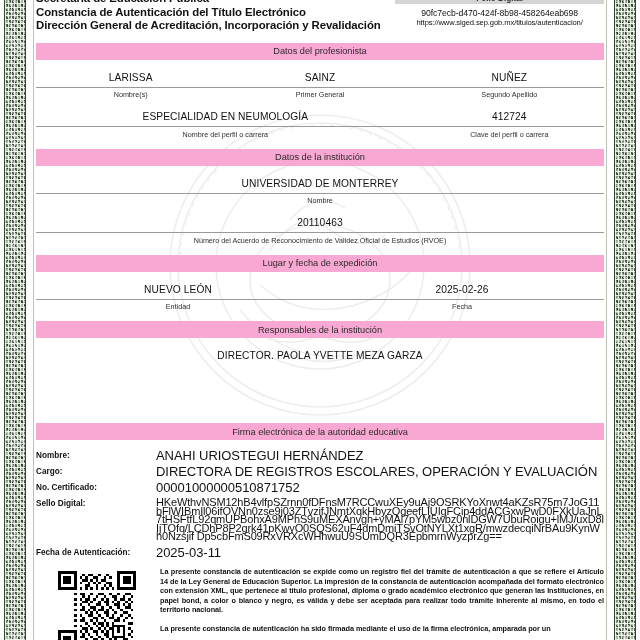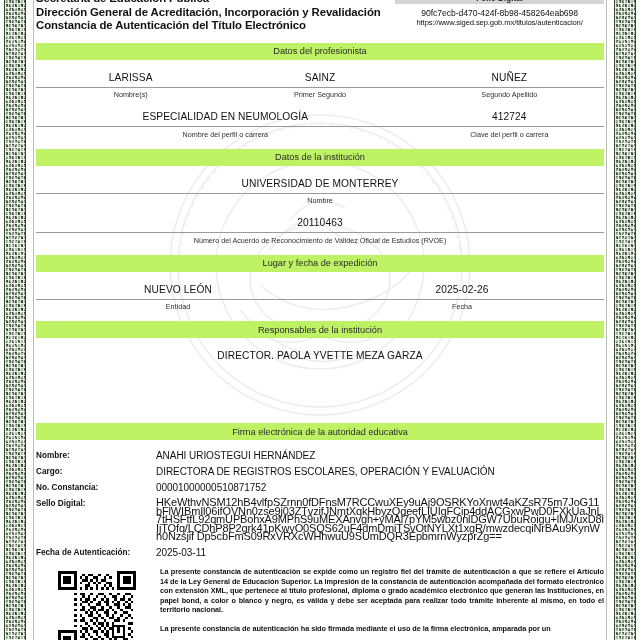--- a/index.html
+++ b/index.html
@@ -110,21 +110,21 @@
   }
   .folio-url {
     font-size: 7.6px;
     color: #111;
     margin-top: 0;
     letter-spacing: -0.1px;
   }
 
   
   .band {
-    background: #bef264;
+    background: #f9a8d4;
     text-align: center;
     font-size: 9.2px;
     color: #2a2a2a;
     padding: 3.5px 0;
     margin-top: 10px;
     margin-bottom: 0px;
   }
 
   
   .field-row {
@@ -166,21 +166,21 @@
     width: 120px;
     text-align: left;
     font-size: 8.2px;
     font-weight: bold;
     color: #111;
     padding-right: 10px;
     flex: 0 0 120px;
     line-height: 11px;
   }
   .sig-value {
-    font-size: 10px;
+    font-size: 13px;
     color: #111;
     line-height: 11px;
     flex: 1 1 auto;
     letter-spacing: -0.05px;
   }
   .sig-value.seal {
     font-size: 11px;
     line-height: 8.4px;
     word-break: break-all;
     letter-spacing: -0.15px;
@@ -247,42 +247,42 @@
         <path d="M60 165 a140 140 0 0 1 280 0" stroke-dasharray="3 7"></path>
       </g>
     </svg>
   </div>
 
   <div id="content">
 
     <div id="header">
       <div id="header-left">
         <div class="hdr-line clipped">Secretaría de Educación Pública</div>
+        <div class="hdr-line">Constancia de Autenticación del Título Electrónico</div>
         <div class="hdr-line">Dirección General de Acreditación, Incorporación y Revalidación</div>
-        <div class="hdr-line">Constancia de Autenticación del Título Electrónico</div>
       </div>
       <div id="header-right">
         <div class="folio-title">Folio Digital</div>
         <div class="folio-value">90fc7ecb-d470-424f-8b98-458264eab698</div>
         <div class="folio-url">https://www.siged.sep.gob.mx/titulos/autenticacion/</div>
       </div>
     </div>
 
     <div class="band">Datos del profesionista</div>
 
     <div class="field-row">
       <div class="field w-third">
         <div class="field-value">LARISSA</div>
         <div class="field-rule"></div>
         <div class="field-label">Nombre(s)</div>
       </div>
       <div class="field w-third">
         <div class="field-value">SAINZ</div>
         <div class="field-rule"></div>
-        <div class="field-label">Primer Segundo</div>
+        <div class="field-label">Primer General</div>
       </div>
       <div class="field w-third">
         <div class="field-value">NUÑEZ</div>
         <div class="field-rule"></div>
         <div class="field-label">Segundo Apellido</div>
       </div>
     </div>
 
     <div class="field-row">
       <div class="field w-two-thirds">
@@ -343,21 +343,21 @@
     <div id="sig-block">
       <div class="sig-row">
         <div class="sig-label">Nombre:</div>
         <div class="sig-value">ANAHI URIOSTEGUI HERNÁNDEZ</div>
       </div>
       <div class="sig-row">
         <div class="sig-label">Cargo:</div>
         <div class="sig-value">DIRECTORA DE REGISTROS ESCOLARES, OPERACIÓN Y EVALUACIÓN</div>
       </div>
       <div class="sig-row">
-        <div class="sig-label">No. Constancia:</div>
+        <div class="sig-label">No. Certificado:</div>
         <div class="sig-value">00001000000510871752</div>
       </div>
       <div class="sig-row">
         <div class="sig-label">Sello Digital:</div>
         <div class="sig-value seal">HKeWthvNSM12hB4vlfpSZrnn0fDFnsM7RCCwuXEy9uAj9OSRKYoXnwt4aKZsR75m7JoG11bFlWIBmIl06ifOVNn0zse9j03ZTvzifJNmtXqkHbyzQgeefLIUIgFCip4ddACGxwPwD0FXkUaJnL7tHSFtfL92qmUPBohxA9MPhS9uMEXAnvgh+yMAi7pYM5wbz0nlDGW7UbuRoigu+lMJ/uxD8lIjTOfq/LCDhP8P2grk41pKwyO0SQS62uF4dmDmiTSvOtNYLXt1xgR/mwzdecqiNrBAu9KynWh0Nzsjif Dp5cbFmS09RxVRXcWHhwuU9SUmDQR3EpbmrnWyzprZg==</div>
       </div>
       <div class="sig-row" style="margin-top:7px">
         <div class="sig-label">Fecha de Autenticación:</div>
         <div class="sig-value">2025-03-11</div>
       </div>

